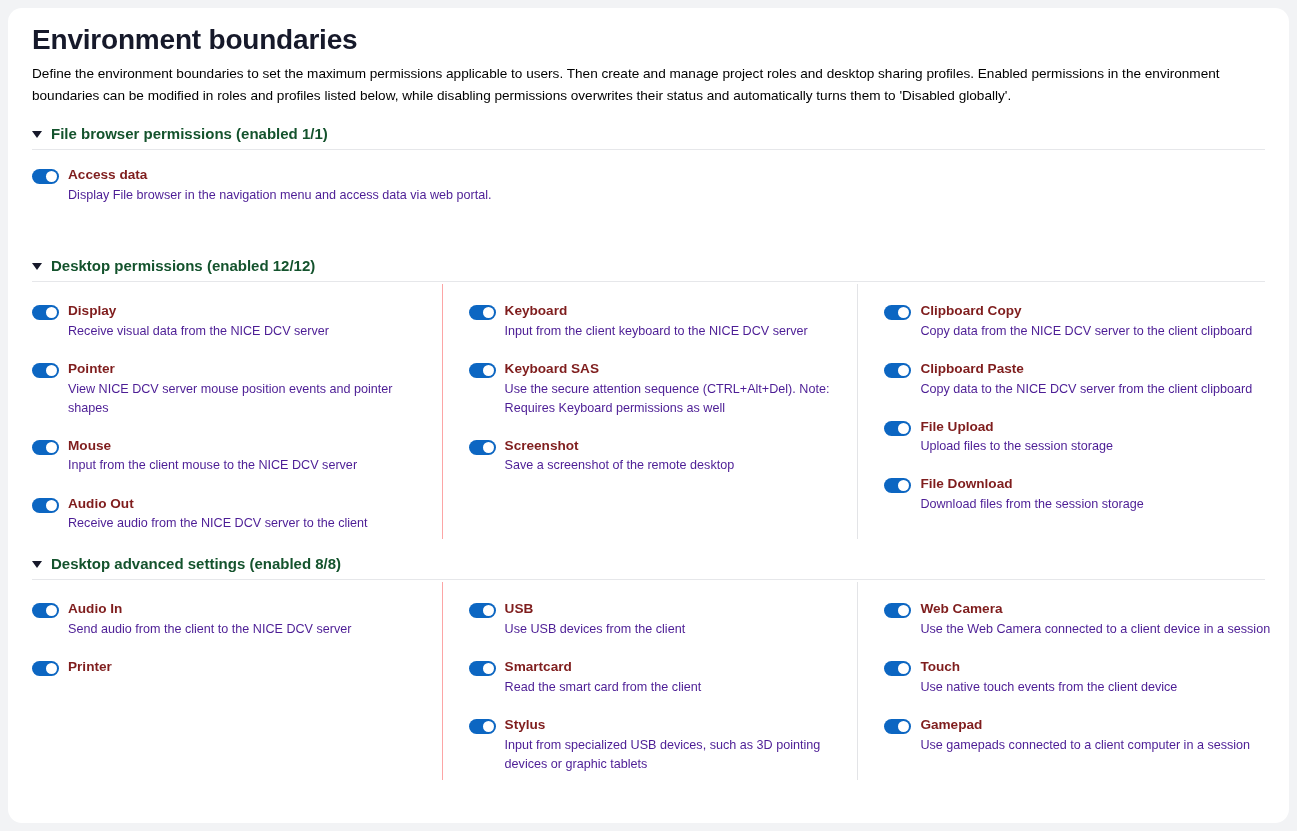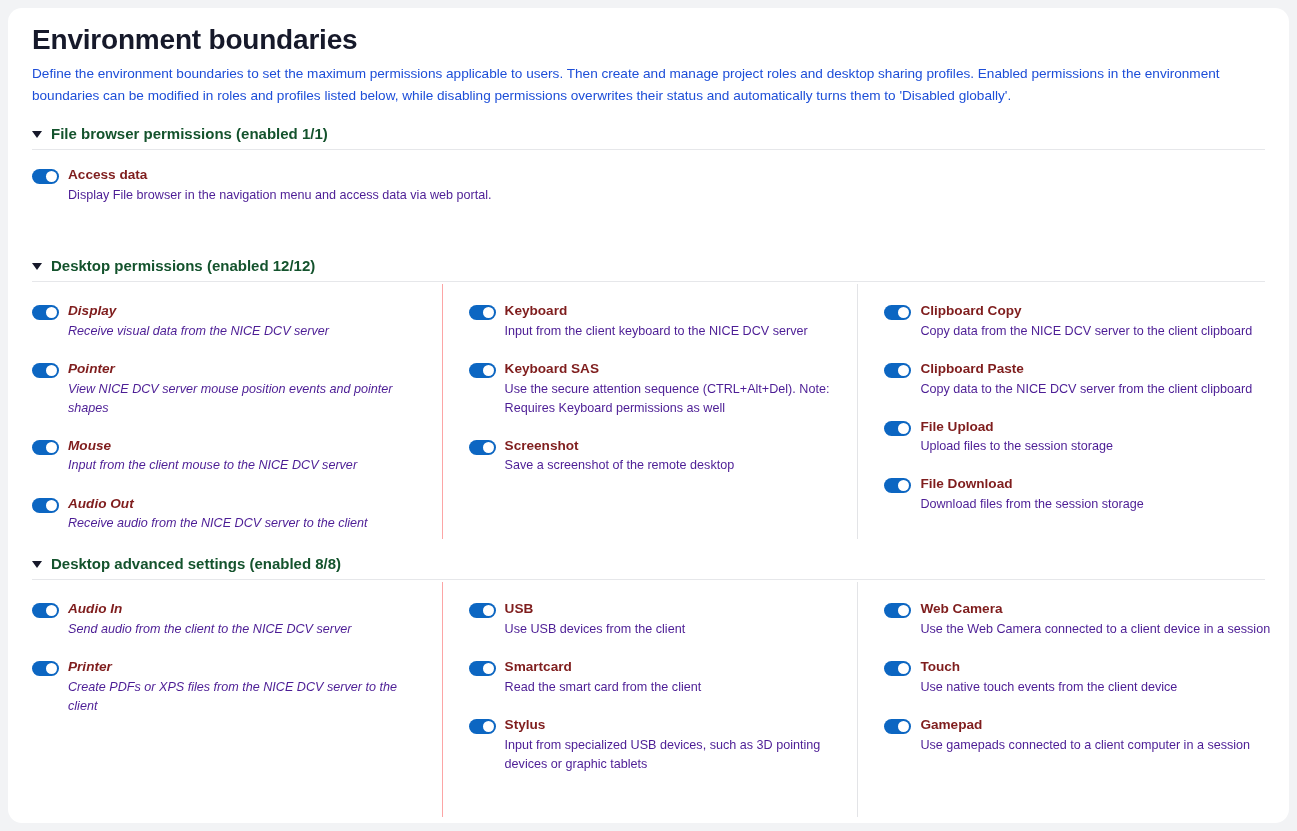--- a/index.html
+++ b/index.html
@@ -28,21 +28,21 @@
   .page-title {
     font-size: 28px;
     font-weight: bold;
     color: #16192a;
     letter-spacing: -0.2px;
     margin: 0 0 7px 8px;
     line-height: 1.15;
   }
   .page-desc {
     font-size: 13.6px;
-    color: #1d4ed8;
+    color: #000000;
     line-height: 1.62;
     margin: 0 0 18px 8px;
     max-width: 1216px;
   }
   .section { margin: 0 0 0 8px; }
   .section-header {
     display: flex;
     align-items: center;
     gap: 9px;
     font-size: 15px;
@@ -66,21 +66,21 @@
     margin-bottom: 2px;
   }
   .cols {
     display: flex;
     align-items: stretch;
   }
   .col {
     padding-top: 18px;
     padding-bottom: 6px;
   }
-  .col-1 { width: 414px; padding-right: 18px; font-style: italic; }
+  .col-1 { width: 414px; padding-right: 18px; }
   .col-2 { width: 420px; padding-left: 26px; padding-right: 18px; border-left: 1px solid #fca5a5; }
   .col-3 { width: 420px; padding-left: 26px; border-left: 1px solid #e3e4e7; }
   .col-single { width: 1233px; padding-top: 12px; padding-bottom: 6px; }
   .perm {
     display: flex;
     align-items: flex-start;
     margin-bottom: 19px;
   }
   .perm:last-child { margin-bottom: 0; }
   .toggle {
@@ -290,21 +290,20 @@
               <div class="perm-label">Audio In</div>
               <div class="perm-desc">Send audio from the client to the NICE DCV server</div>
             </div>
           </div>
           <div class="perm">
             <div class="toggle">
                 <span class="knob"></span>
               </div>
             <div class="perm-text">
               <div class="perm-label">Printer</div>
-              <div class="perm-desc">Create PDFs or XPS files from the NICE DCV server to the client</div>
             </div>
           </div>
           <div class="spacer-row"></div>
           <div class="spacer-row"></div>
           <div class="spacer-row"></div>
           <div class="spacer-row"></div>
         </div>
 
         <div class="col col-2">
           <div class="perm">

